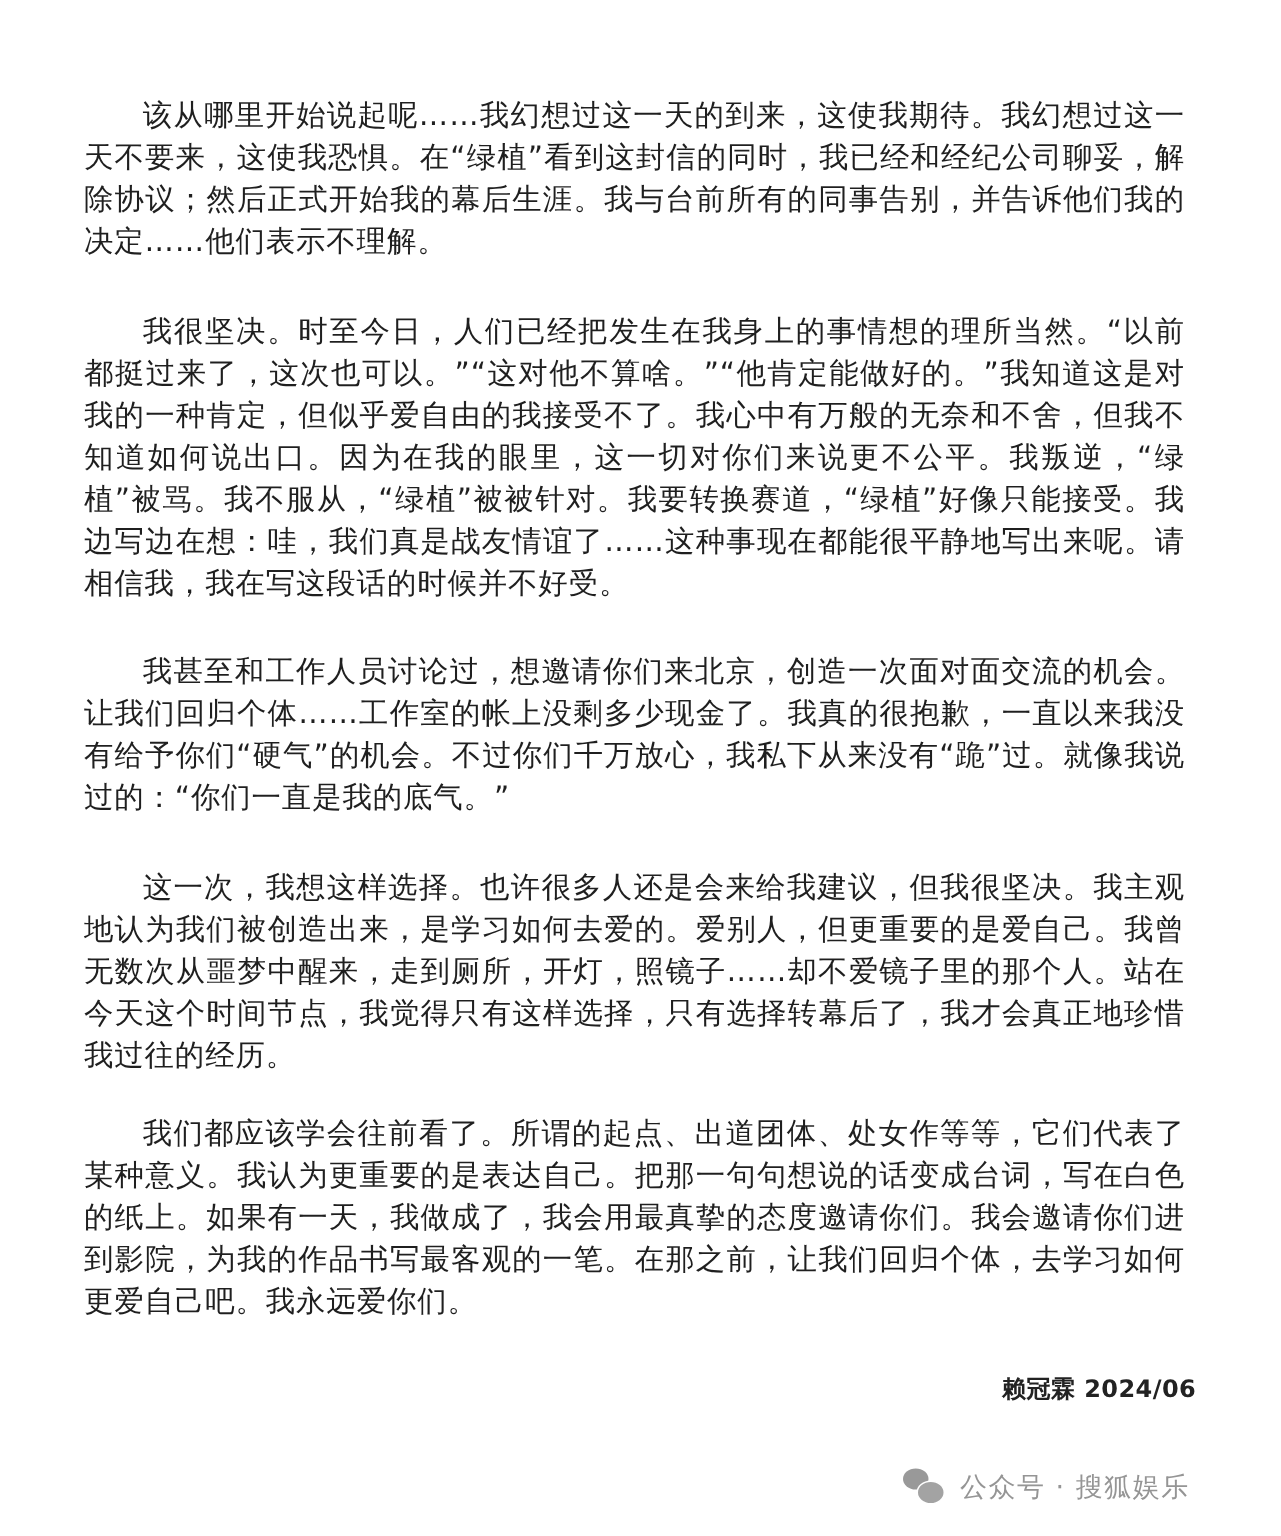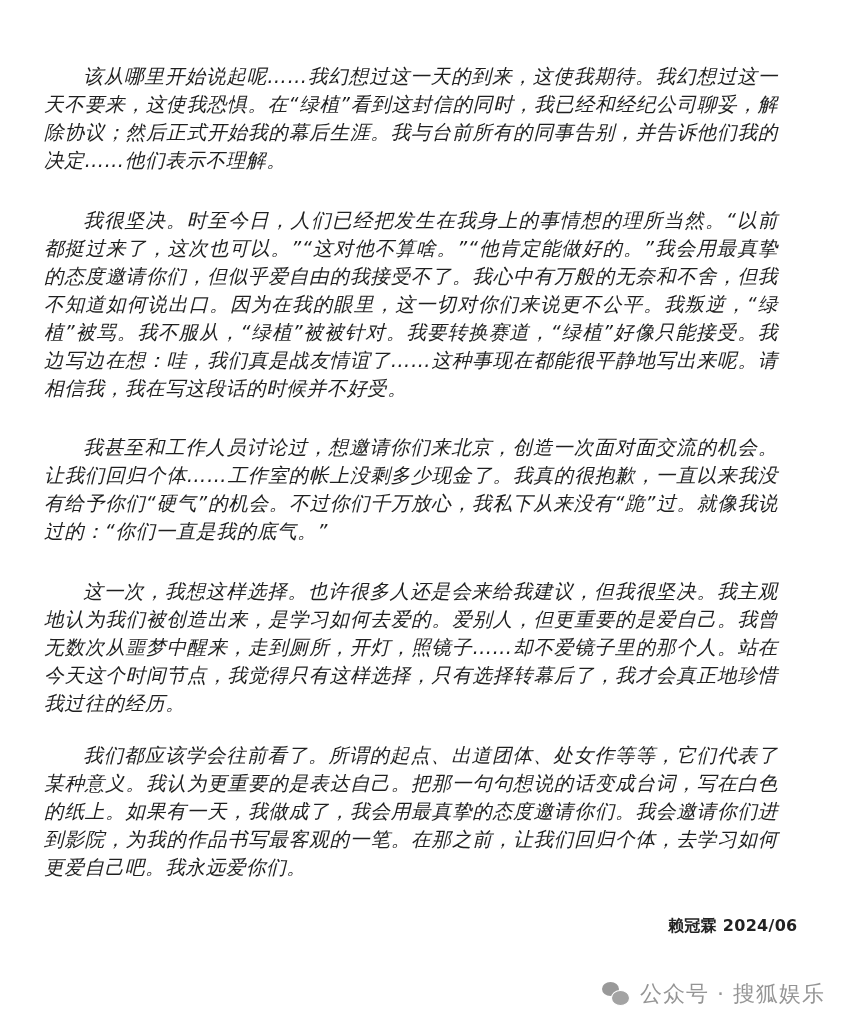--- a/index.html
+++ b/index.html
@@ -5,24 +5,23 @@
   html, body { margin: 0; padding: 0; }
   body {
     width: 854px; height: 1024px; overflow: hidden;
     background: #ffffff;
     position: relative;
     font-family: "DejaVu Sans", "Liberation Sans", sans-serif;
     color: #1f1f1f;
   }
   .letter {
     position: absolute;
-    left: 44px;
+    left: 56px;
     top: 63px;
     width: 734px;
-    font-style: italic;
   }
   .para {
     margin: 0;
     font-size: 19.6px;
     line-height: 28px;
     text-indent: 2em;
     letter-spacing: 0.6px;
     text-align: justify;
     text-justify: inter-character;
   }
@@ -41,21 +40,21 @@
     font-weight: bold;
     z-index: 1;
   }
   .watermark {
     position: absolute;
     left: 602px;
     top: 979px;
     display: flex;
     align-items: center;
     color: #8a8a8a;
-    font-size: 22px;
+    font-size: 18px;
     letter-spacing: 1px;
     z-index: 2;
     opacity: 0.9;
   }
   .wx-icon {
     width: 28px; height: 24px; position: relative; margin-right: 10px;
   }
   .wx-icon .b1 {
     position: absolute; left: 0; top: 0; width: 17px; height: 14px;
     background: #8f8f8f; border-radius: 50%;
@@ -63,21 +62,21 @@
   .wx-icon .b2 {
     position: absolute; left: 9px; top: 8px; width: 17px; height: 14px;
     background: #9a9a9a; border-radius: 50%; border: 1.5px solid #ffffff;
   }
 </style>
 </head>
 <body>
 
 <div class="letter">
   <p class="para p1">该从哪里开始说起呢……我幻想过这一天的到来，这使我期待。我幻想过这一天不要来，这使我恐惧。在“绿植”看到这封信的同时，我已经和经纪公司聊妥，解除协议；然后正式开始我的幕后生涯。我与台前所有的同事告别，并告诉他们我的决定……他们表示不理解。</p>
-  <p class="para p2">我很坚决。时至今日，人们已经把发生在我身上的事情想的理所当然。“以前都挺过来了，这次也可以。”“这对他不算啥。”“他肯定能做好的。”我会用最真挚的态度邀请你们，但似乎爱自由的我接受不了。我心中有万般的无奈和不舍，但我不知道如何说出口。因为在我的眼里，这一切对你们来说更不公平。我叛逆，“绿植”被骂。我不服从，“绿植”被被针对。我要转换赛道，“绿植”好像只能接受。我边写边在想：哇，我们真是战友情谊了……这种事现在都能很平静地写出来呢。请相信我，我在写这段话的时候并不好受。</p>
+  <p class="para p2">我很坚决。时至今日，人们已经把发生在我身上的事情想的理所当然。“以前都挺过来了，这次也可以。”“这对他不算啥。”“他肯定能做好的。”我知道这是对我的一种肯定，但似乎爱自由的我接受不了。我心中有万般的无奈和不舍，但我不知道如何说出口。因为在我的眼里，这一切对你们来说更不公平。我叛逆，“绿植”被骂。我不服从，“绿植”被被针对。我要转换赛道，“绿植”好像只能接受。我边写边在想：哇，我们真是战友情谊了……这种事现在都能很平静地写出来呢。请相信我，我在写这段话的时候并不好受。</p>
   <p class="para p3">我甚至和工作人员讨论过，想邀请你们来北京，创造一次面对面交流的机会。让我们回归个体……工作室的帐上没剩多少现金了。我真的很抱歉，一直以来我没有给予你们“硬气”的机会。不过你们千万放心，我私下从来没有“跪”过。就像我说过的：“你们一直是我的底气。”</p>
   <p class="para p4">这一次，我想这样选择。也许很多人还是会来给我建议，但我很坚决。我主观地认为我们被创造出来，是学习如何去爱的。爱别人，但更重要的是爱自己。我曾无数次从噩梦中醒来，走到厕所，开灯，照镜子……却不爱镜子里的那个人。站在今天这个时间节点，我觉得只有这样选择，只有选择转幕后了，我才会真正地珍惜我过往的经历。</p>
   <p class="para p5">我们都应该学会往前看了。所谓的起点、出道团体、处女作等等，它们代表了某种意义。我认为更重要的是表达自己。把那一句句想说的话变成台词，写在白色的纸上。如果有一天，我做成了，我会用最真挚的态度邀请你们。我会邀请你们进到影院，为我的作品书写最客观的一笔。在那之前，让我们回归个体，去学习如何更爱自己吧。我永远爱你们。</p>
 </div>
 
 <div class="signature">赖冠霖 2024/06</div>
 
 <div class="watermark">
   <span class="wx-icon">
     <span class="b1"></span>

